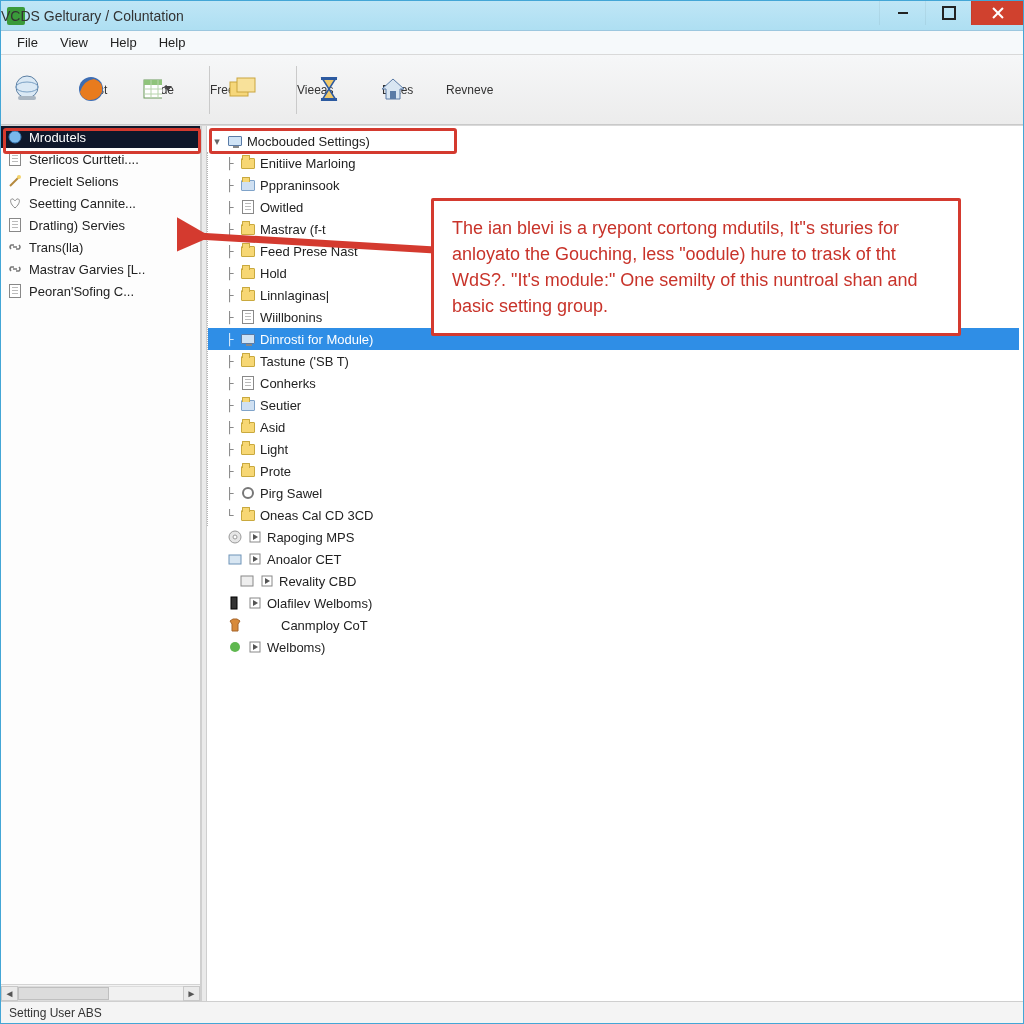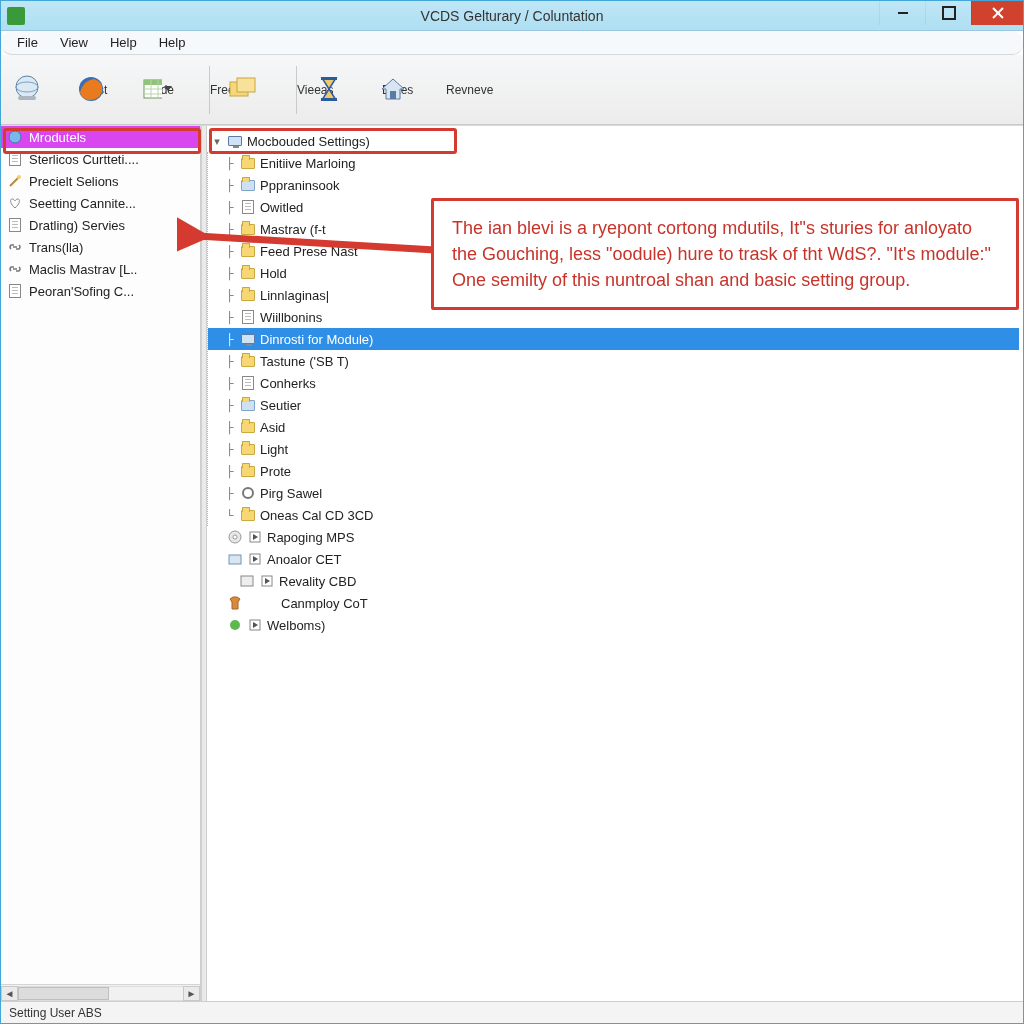--- a/index.html
+++ b/index.html
@@ -32,21 +32,20 @@
   .titlebar .app-icon {
     width: 18px; height: 18px;
     margin-left: 6px;
     background: #3a9a3a;
     border-radius: 2px;
     display: inline-block;
   }
   .titlebar .title-text {
     position: absolute;
     left: 0; right: 0;
-    text-align: center;
     color: #333;
     font-size: 14px;
     pointer-events: none;
   }
   .win-controls {
     position:absolute; right:0; top:0; height:100%;
     display:flex;
   }
   .win-btn {
     width: 46px; height: 24px;
@@ -71,21 +70,20 @@
   .win-btn.close::after { transform:rotate(-45deg); }
 
   
   .menubar {
     height: 24px;
     display:flex; align-items:center;
     padding: 0 6px;
     background:#f6f9fb;
     border-bottom:1px solid #d9d9d9;
     gap: 2px;
-    border-radius: 11px;
   }
   .menubar .menu-item {
     padding: 2px 10px;
     cursor: default;
   }
 
   
   .toolbar {
     height: 70px;
     background: linear-gradient(#f6f7f8,#ececec);
@@ -138,21 +136,21 @@
   .side-item {
     display:flex; align-items:center;
     height:22px;
     padding:0 4px 0 6px;
     gap:6px;
     white-space:nowrap;
     overflow:hidden;
     cursor: default;
   }
   .side-item.selected {
-    background:#d946ef;
+    background:#0f172a;
     color:#fff;
   }
   .side-item .sicon {
     width:16px; height:16px; flex:0 0 16px;
     display:inline-flex; align-items:center; justify-content:center;
   }
   .sidebar-scroll {
     height:17px; background:#f2f2f2; border-top:1px solid #d4d4d4;
     display:flex; align-items:center;
   }
@@ -213,21 +211,21 @@
   }
   
   .callout {
     position:absolute;
     border:3px solid #d43a2f;
     background:#fff;
     padding:14px 18px;
     font-size:18px;
     line-height:1.45;
     color:#c8332a;
-    width: 588px;
+    width: 530px;
     border-radius:2px;
   }
   .callout-arrow {
     position:absolute;
     pointer-events:none;
   }
 
   
   .statusbar {
     height:22px;
@@ -391,21 +389,21 @@
               </svg>
             </span>
           <span>Trans(lla)</span>
         </div>
         <div class="side-item">
           <span class="sicon">
               <svg width="16" height="16">
                 <path d="M4 10 Q2 8 4 6 L7 6 M12 6 Q14 8 12 10 L9 10 M6 8 L10 8" stroke="#777" fill="none" stroke-width="1.5"></path>
               </svg>
             </span>
-          <span>Maclis Mastrav [L..</span>
+          <span>Mastrav Garvies [L..</span>
         </div>
         <div class="side-item">
           <span class="sicon">
               <span class="ic-page"></span>
             </span>
           <span>Peoran'Sofing C...</span>
         </div>
       </div>
       <div class="sidebar-scroll">
         <div class="sb-arrow">◄</div>
@@ -629,20 +627,36 @@
                     <span class="icon">
                       <svg width="12" height="12">
                         <rect x="1" y="1" width="10" height="10" fill="#fff" stroke="#888"></rect>
                         <path d="M4 3 L9 6 L4 9 Z" fill="#555"></path>
                       </svg>
                     </span>
                     <span>Revality CBD</span>
                   </div>
                 </li>
               <li>
+                  <div class="row" style="padding-left:4px;">
+                    <span class="icon">
+                      <svg width="16" height="16">
+                        <rect x="4" y="2" width="6" height="12" fill="#333" stroke="#000"></rect>
+                      </svg>
+                    </span>
+                    <span class="icon">
+                      <svg width="12" height="12">
+                        <rect x="1" y="1" width="10" height="10" fill="#fff" stroke="#888"></rect>
+                        <path d="M4 3 L9 6 L4 9 Z" fill="#555"></path>
+                      </svg>
+                    </span>
+                    <span>Olafilev Welboms)</span>
+                  </div>
+                </li>
+              <li>
                   <div class="row" style="padding-left:4px;gap:38px;">
                     <span class="icon">
                       <svg width="16" height="16">
                         <path d="M3 4 L6 2 L10 2 L13 4 L11 7 L11 14 L5 14 L5 7 Z" fill="#d88a3a" stroke="#a5652a"></path>
                       </svg>
                     </span>
                     <span>Canmploy CoT</span>
                   </div>
                 </li>
               <li>

